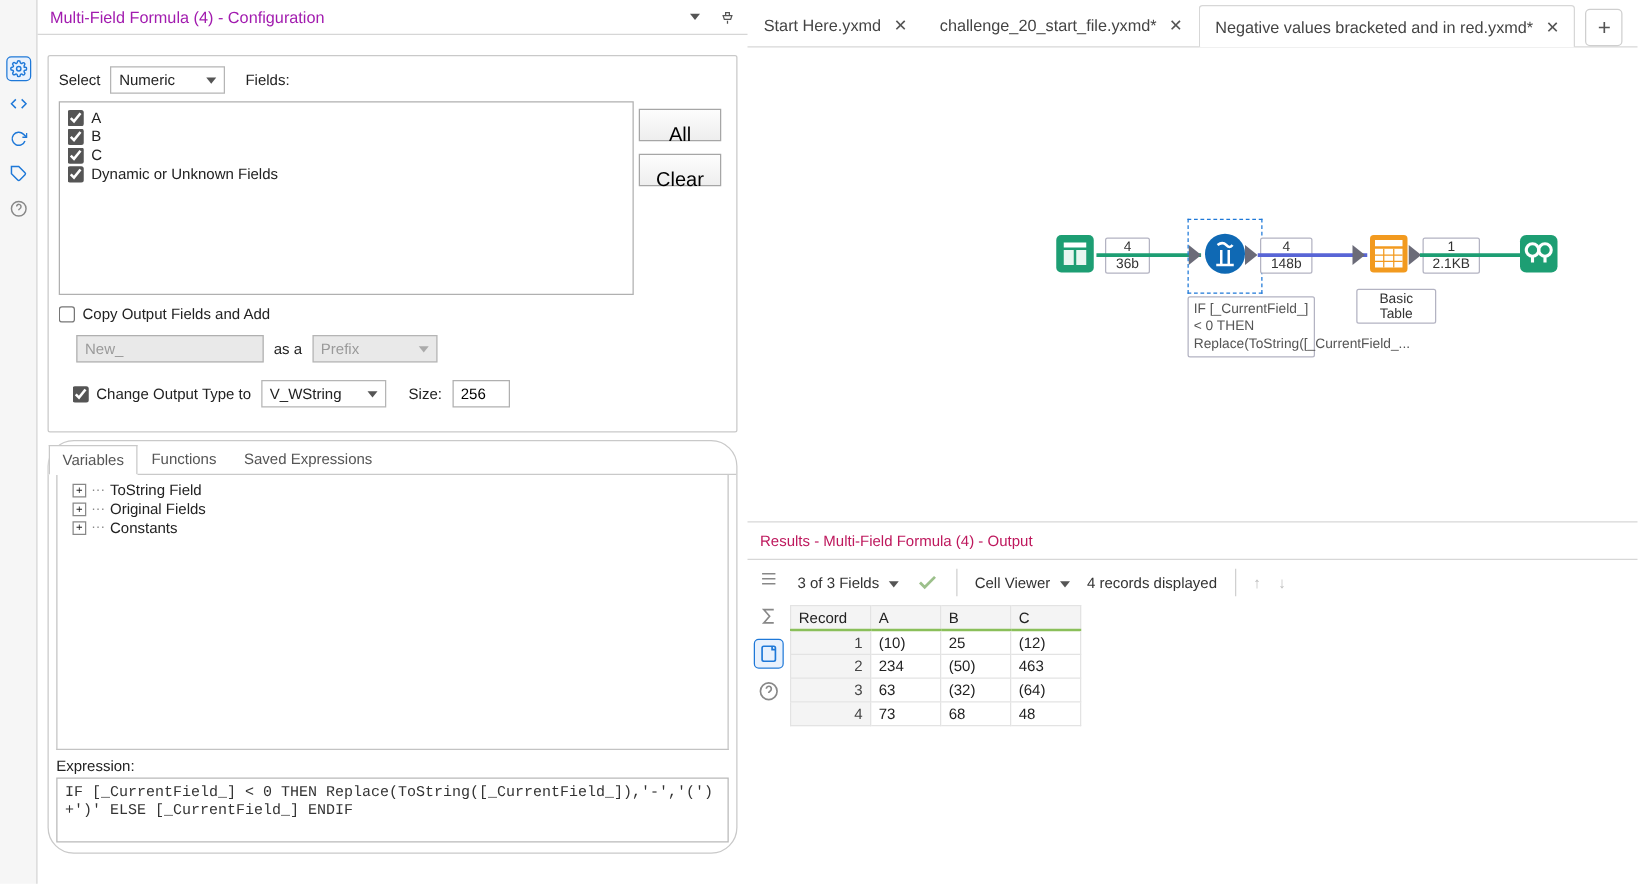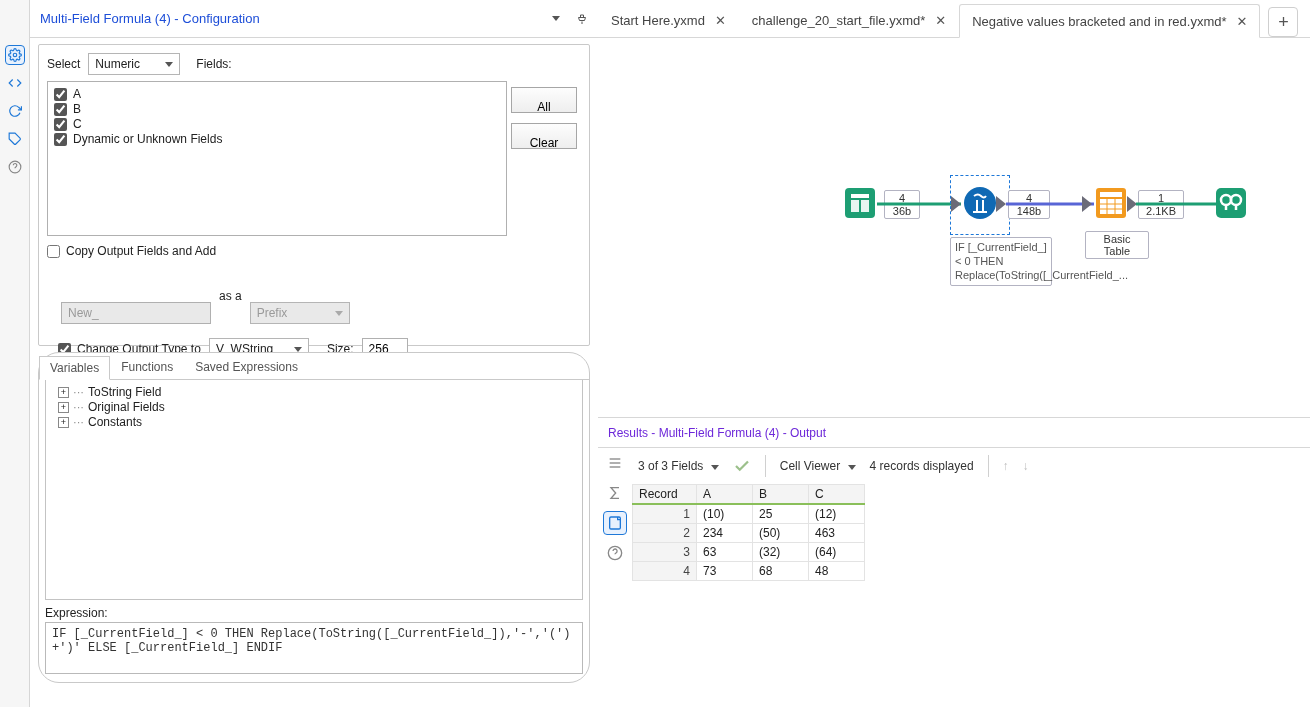--- a/index.html
+++ b/index.html
@@ -3,55 +3,55 @@
 <meta charset="utf-8">
 <style>
   * { box-sizing: border-box; margin: 0; padding: 0; }
   html, body { width: 1310px; height: 707px; font-family: "Segoe UI", Arial, sans-serif; font-size: 12px; color: #222; background: #fff; overflow: hidden; }
   
   .left-rail { position:absolute; left:0; top:0; width:30px; height:707px; background:#f6f6f6; border-right:1px solid #d6d6d6; display:flex; flex-direction:column; align-items:center; padding-top:46px; gap:10px;}
   .rail-icon { width:18px; height:18px; display:flex; align-items:center; justify-content:center; border-radius:3px; }
   .rail-selected { outline:1px solid #1e78d8; background:#e8f1fd; }
   
   .config-panel { position:absolute; left:30px; top:0; width:568px; height:707px; }
-  .config-header { height:38px; border-bottom:1px solid #d6d6d6; display:flex; align-items:center; padding:0 6px 0 10px; font-size:13px; color:#1d4ed8;}
+  .config-header { height:28px; border-bottom:1px solid #d6d6d6; display:flex; align-items:center; padding:0 6px 0 10px; font-size:13px; color:#a21caf;}
   .config-header .spacer{flex:1;}
   .hdr-btn { width:20px; height:20px; display:flex; align-items:center; justify-content:center; color:#555; margin-left:6px;}
   .config-body { position:absolute; left:0; top:38px; right:0; bottom:0; padding:6px 8px 0 8px; }
   .grp { border:1px solid #c9c9c9; border-radius:2px; padding:8px; margin-bottom:6px; background:#fff; position:relative;}
   .row { display:flex; align-items:center; gap:8px; }
   .select-box { height:22px; border:1px solid #b5b5b5; background:#fff; display:flex; align-items:center; justify-content:space-between; padding:0 6px; min-width:92px;}
   .fields-box { margin-top:6px; border:1px solid #b0b0b0; height:155px; width:460px; padding:4px 6px; overflow:auto;}
   .chk { display:flex; align-items:center; gap:6px; font-size:12px; margin:1px 0;}
   .chk input { width:13px; height:13px; accent-color:#555;}
-  .btn { height:22px; min-width:66px; border:1px solid #a6a6a6; background:linear-gradient(#fdfdfd,#eee); font-size:12px; padding:12px 10px;}
+  .btn { height:22px; min-width:66px; border:1px solid #a6a6a6; background:linear-gradient(#fdfdfd,#eee); font-size:16px; padding:12px 10px;}
   .side-btns{ position:absolute; right:12px; top:42px; display:flex; flex-direction:column; gap:10px;}
   .textin { height:22px; border:1px solid #b0b0b0; background:#fff; padding:0 6px; font-size:12px;}
-  .disabled { background:#e9e9e9; color:#9a9a9a;margin-top:34px;}
+  .disabled { background:#e9e9e9; color:#9a9a9a;}
   .tabbar { display:flex; border-bottom:1px solid #c9c9c9; margin-top:2px;}
   .tab { padding:4px 10px; font-size:12px; color:#555; border:1px solid transparent; border-bottom:none;}
   .tab.active { background:#fff; border:1px solid #c9c9c9; border-bottom:1px solid #fff; position:relative; top:1px;}
   .tree-box { border:1px solid #c3c3c3; border-top:none; height:220px; padding:4px 6px;}
   .tree-item{ display:flex; align-items:center; gap:4px; font-size:12px; margin:1px 0 1px 6px;}
   .tree-toggle{ width:11px; height:11px; border:1px solid #888; display:flex; align-items:center; justify-content:center; font-size:9px; line-height:1; }
   .dotline{font-size:11px; color:#888;}
   .expr-label{ margin-top:6px; font-size:12px;}
   .expr-box { border:1px solid #b9b9b9; height:52px; padding:4px 6px; font-family:"Consolas","Courier New",monospace; font-size:12px; color:#333; white-space:pre-wrap;}
   
   .doc-tabs { position:absolute; left:598px; top:0; right:0; height:38px; display:flex; align-items:flex-end; border-bottom:1px solid #d7d7d7;}
   .doc-tab { height:34px; display:flex; align-items:center; padding:0 12px; gap:10px; font-size:13px; color:#444; border:1px solid transparent; border-bottom:none;}
   .doc-tab.active { background:#fff; border:1px solid #d7d7d7; border-bottom:1px solid #fff; position:relative; top:1px; border-radius:3px 3px 0 0;}
   .doc-tab .x { color:#555; }
   .new-tab-btn { width:30px; height:30px; margin-left:8px; border:1px solid #cfcfcf; border-radius:4px; display:flex; align-items:center; justify-content:center; color:#555; font-size:18px;}
   
   .canvas { position:absolute; left:598px; top:38px; right:0; height:380px; border-bottom:1px solid #d7d7d7; overflow:hidden;}
   .card { position:absolute; background:#fff; border:1px solid #b3b3c2; border-radius:2px; padding:1px 6px; font-size:11px; color:#333; text-align:center;}
   
   .results-panel { position:absolute; left:598px; top:418px; right:0; bottom:0; display:flex; flex-direction:column; }
-  .results-hdr { height:30px; border-bottom:1px solid #d7d7d7; display:flex; align-items:center; padding-left:10px; color:#6d28d9; font-size:12px;}
+  .results-hdr { height:30px; border-bottom:1px solid #d7d7d7; display:flex; align-items:center; padding-left:10px; color:#be185d; font-size:12px;}
   .results-toolbar { height:36px; display:flex; align-items:center; padding-left:40px; gap:14px; color:#333;}
   .results-rail { position:absolute; left:0; top:30px; width:34px; bottom:0; display:flex; flex-direction:column; align-items:center; padding-top:4px; gap:8px;}
   .r-rail-icon{ width:22px; height:22px; display:flex; align-items:center; justify-content:center; border-radius:3px;}
   .r-rail-sel{ outline:1px solid #1e78d8; background:#e8f1fd;}
   .vsep{width:1px; height:22px; background:#d0d0d0;}
   .results-grid-wrap{ margin-left:34px; }
   table.res { border-collapse:collapse; font-size:12px;}
   table.res th, table.res td { border:1px solid #e3e3e3; padding:2px 6px; height:18px; font-weight:normal;}
   table.res th { background:#f4f4f4; text-align:left;}
   table.res .recno{ text-align:right; background:#f4f4f4; color:#444; width:64px;}

